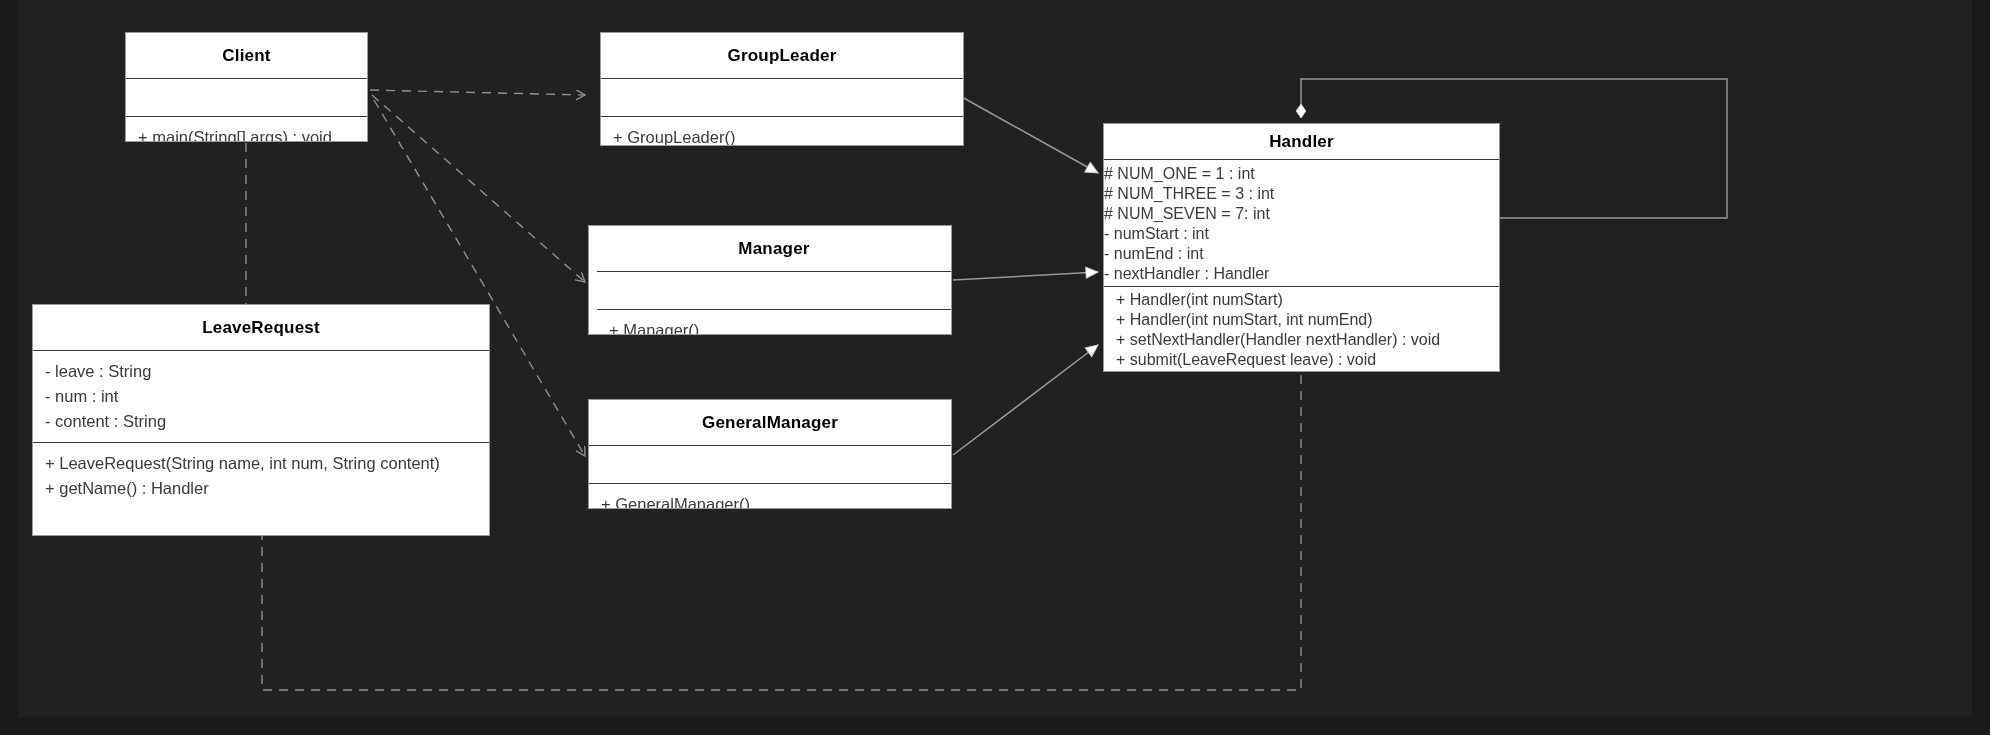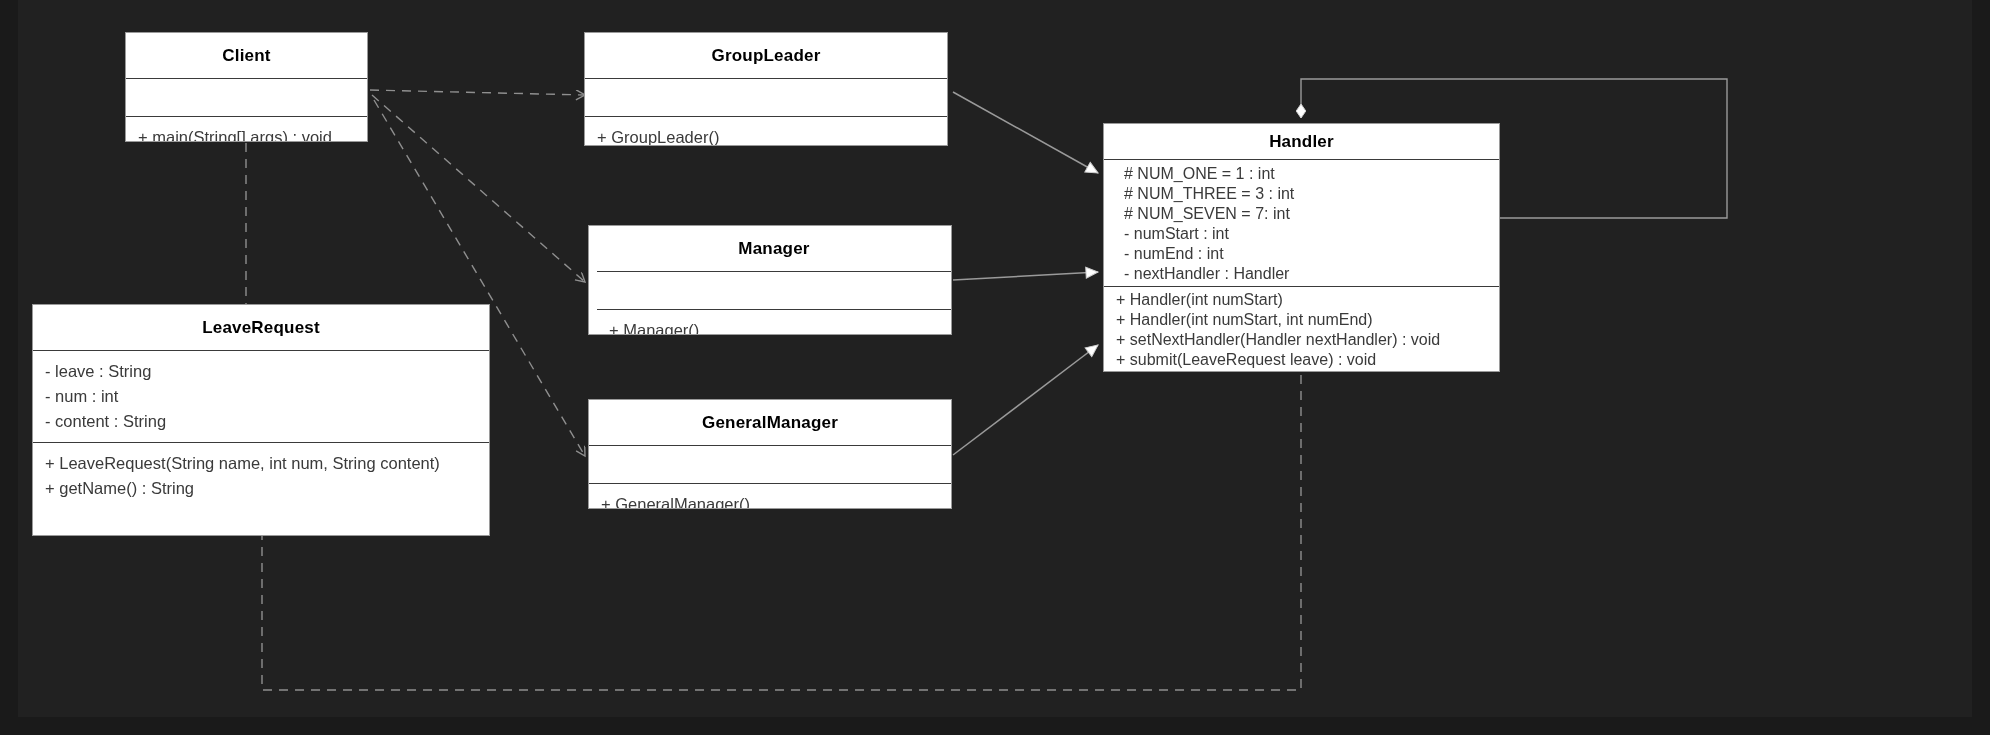--- a/index.html
+++ b/index.html
@@ -127,21 +127,21 @@
   </svg>
 
   <div class="uml-class" style="left:125px; top:32px; width:243px; height:110px;">
     <div class="uml-title">Client</div>
     <div class="uml-attrs empty"></div>
     <div class="uml-methods">
       <div class="uml-row">+ main(String[] args) : void</div>
     </div>
   </div>
 
-  <div class="uml-class" style="left:584px; top:32px; width:364px; height:114px;">
+  <div class="uml-class" style="left:600px; top:32px; width:364px; height:114px;">
     <div class="uml-title">GroupLeader</div>
     <div class="uml-attrs empty"></div>
     <div class="uml-methods">
       <div class="uml-row">+ GroupLeader()</div>
 
     </div>
   </div>
 
   <div class="uml-class" style="left:588px; top:225px; width:364px; height:110px;padding-left:8px;">
     <div class="uml-title">Manager</div>
@@ -163,28 +163,28 @@
 
   <div class="uml-class" style="left:32px; top:304px; width:458px; height:232px;">
     <div class="uml-title">LeaveRequest</div>
     <div class="uml-attrs">
       <div class="uml-row">- leave : String</div>
       <div class="uml-row">- num : int</div>
       <div class="uml-row">- content : String</div>
     </div>
     <div class="uml-methods">
       <div class="uml-row">+ LeaveRequest(String name, int num, String content)</div>
-      <div class="uml-row">+ getName() : String</div>
+      <div class="uml-row">+ getName() : Handler</div>
 
     </div>
   </div>
 
   <div class="uml-class" style="left:1103px; top:123px; width:397px; height:249px;">
     <div class="uml-title" style="padding:8px 6px 7px 6px;">Handler</div>
-    <div class="uml-attrs" style="padding:4px 10px 2px 20px; line-height:20px; font-size:16px;">
+    <div class="uml-attrs" style="padding:4px 10px 2px 0; line-height:20px; font-size:16px;">
       <div class="uml-row"># NUM_ONE = 1 :  int</div>
       <div class="uml-row"># NUM_THREE = 3 :  int</div>
       <div class="uml-row"># NUM_SEVEN = 7:  int</div>
       <div class="uml-row">- numStart :  int</div>
       <div class="uml-row">- numEnd :  int</div>
       <div class="uml-row">- nextHandler :  Handler</div>
     </div>
     <div class="uml-methods" style="padding:3px 8px 2px 12px; line-height:20px; font-size:16px;">
       <div class="uml-row">+ Handler(int numStart)</div>
       <div class="uml-row">+ Handler(int numStart, int numEnd)</div>

